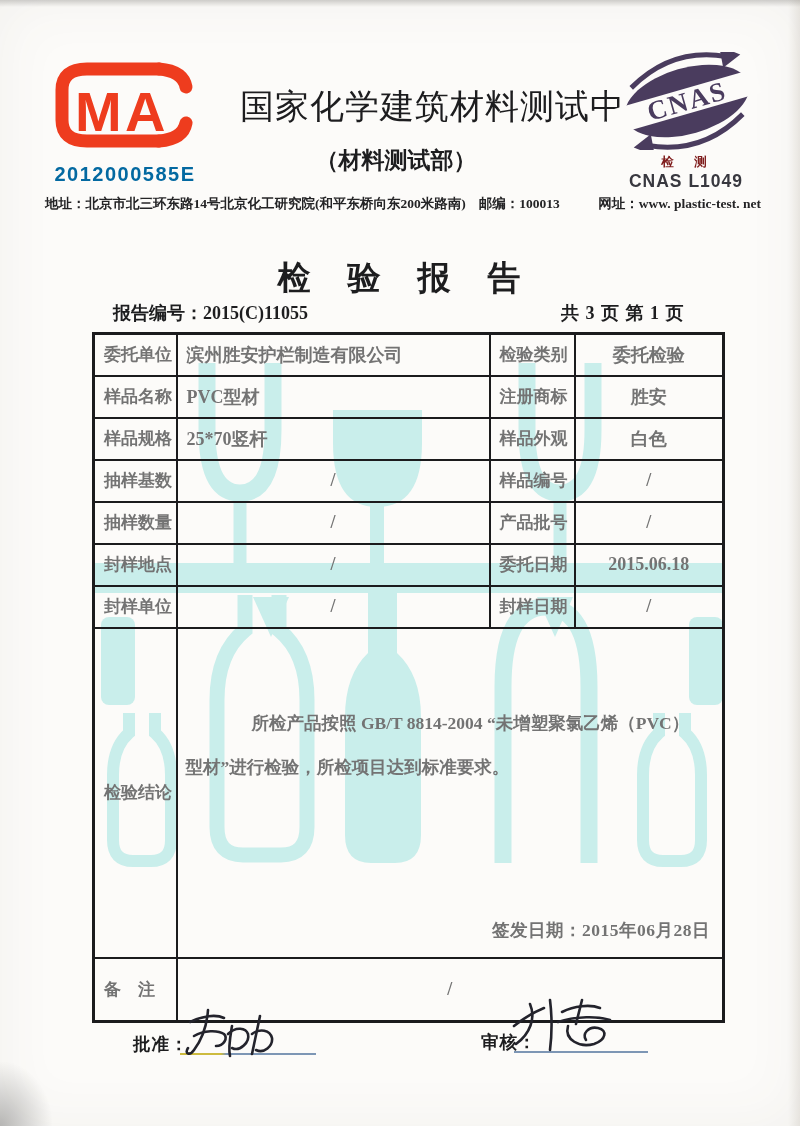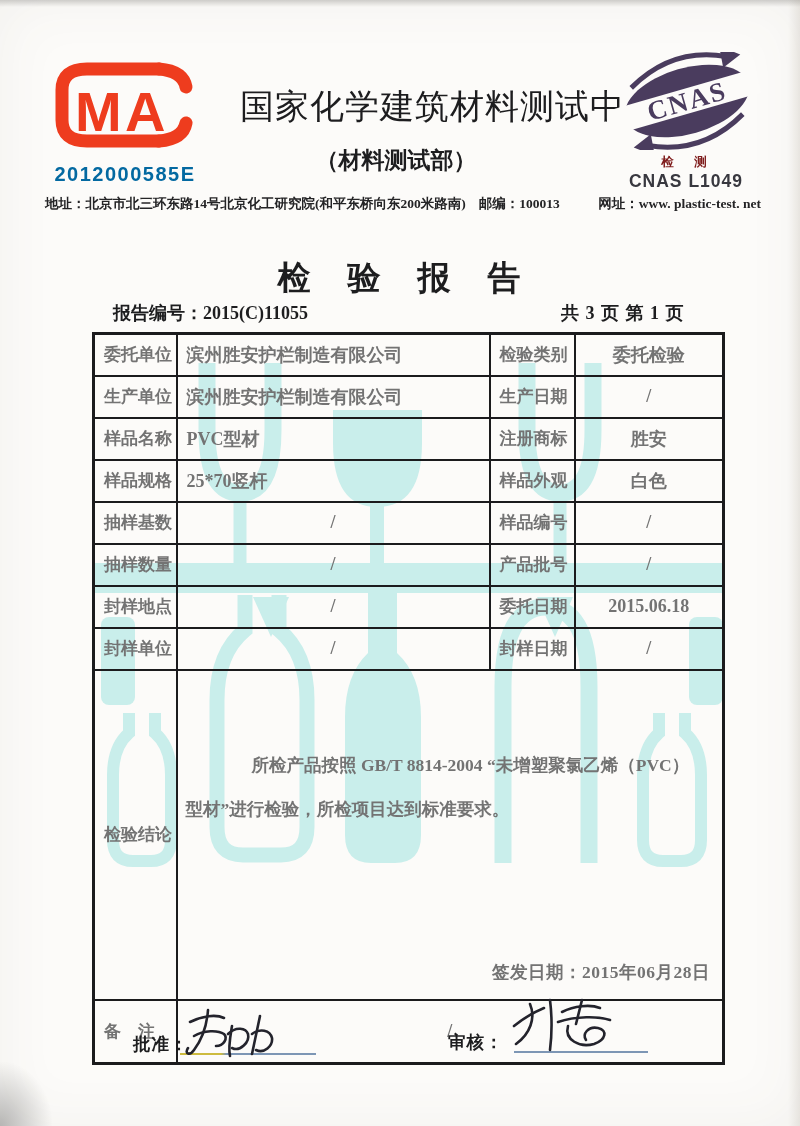--- a/index.html
+++ b/index.html
@@ -62,21 +62,21 @@
   .info td.concl-cell{vertical-align:top;margin-top:36px;}
   .concl-box{position:relative;height:256px;}
   .concl-line{margin:0 14px 0 8px;font-size:17.5px;font-weight:700;line-height:44px;}
   .concl-line1{margin-top:72px;text-indent:66px;}
   .issue-line{position:absolute;right:12px;bottom:15px;font-size:17.5px;font-weight:700;letter-spacing:.5px;}
   .info tr.remark-row{height:64px;}
 
   
   .sig-label{position:absolute;z-index:2;font-size:17.5px;font-weight:700;letter-spacing:1px;}
   .sig-approve-label{left:133px;top:1032px;}
-  .sig-review-label{left:448px;top:1030px;}
+  .sig-review-label{left:481px;top:1030px;}
   .sig-svg{position:absolute;z-index:2;}
   .sig-approve-svg{left:180px;top:1006px;}
   .sig-review-svg{left:506px;top:996px;}
   .sig-underline{position:absolute;z-index:1;height:2px;}
   .sig-underline-approve{left:180px;top:1053px;width:136px;
     background:linear-gradient(to right,#cdbb3f 0%,#cdbb3f 30%,#7d96b5 34%,#7d96b5 100%);}
   .sig-underline-review{left:514px;top:1051px;width:134px;background:#7d96b5;}
 </style>
 </head>
 <body>
@@ -156,26 +156,20 @@
         <col style="width:313px">
         <col style="width:85px">
         <col style="width:149px">
       </colgroup>
     <tbody id="info-rows">
         <tr class="info-row">
           <td class="lbl">委托单位</td>
           <td class="val left">滨州胜安护栏制造有限公司</td>
           <td class="lbl">检验类别</td>
           <td class="val center">委托检验</td>
-        </tr>
-        <tr class="info-row">
-          <td class="lbl">生产单位</td>
-          <td class="val left">滨州胜安护栏制造有限公司</td>
-          <td class="lbl">生产日期</td>
-          <td class="val center">/</td>
         </tr>
         <tr class="info-row">
           <td class="lbl">样品名称</td>
           <td class="val left">PVC型材</td>
           <td class="lbl">注册商标</td>
           <td class="val center">胜安</td>
         </tr>
         <tr class="info-row">
           <td class="lbl">样品规格</td>
           <td class="val left">25*70竖杆</td>

